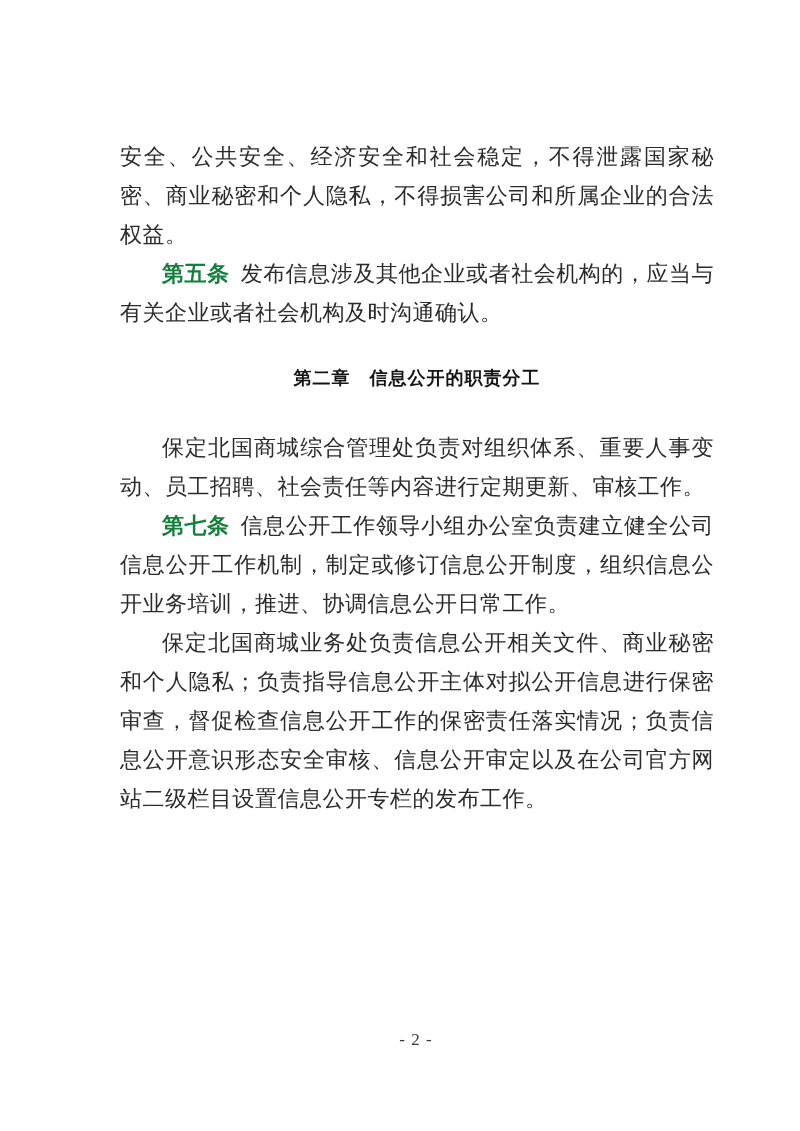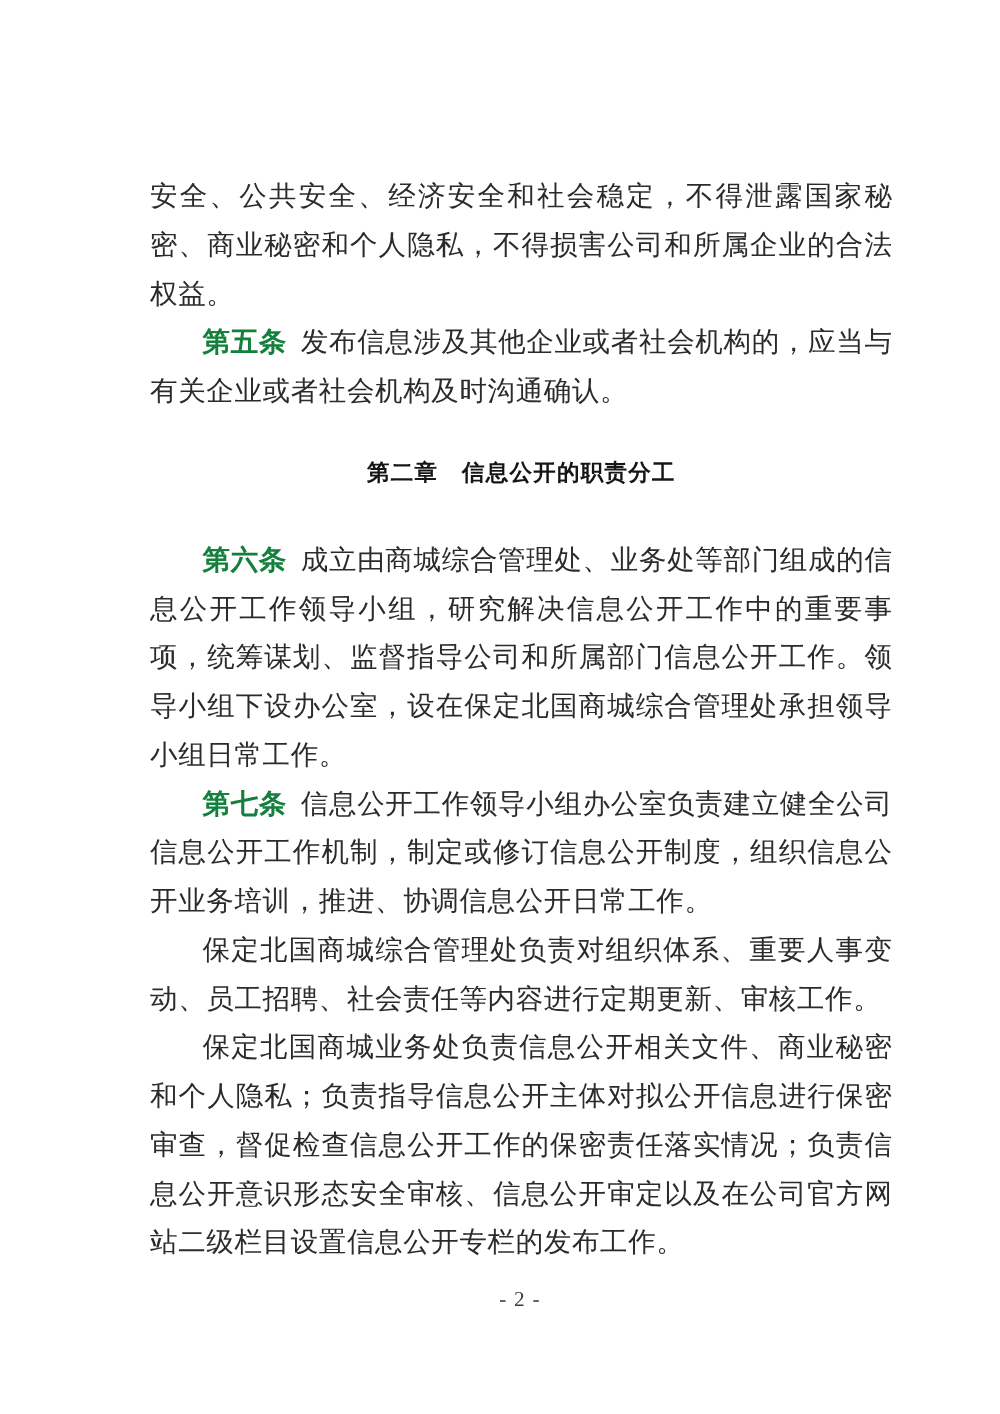--- a/index.html
+++ b/index.html
@@ -65,24 +65,23 @@
 
 <div class="page">
   <div class="content">
 
     <p class="body-text">安全、公共安全、经济安全和社会稳定，不得泄露国家秘密、商业秘密和个人隐私，不得损害公司和所属企业的合法权益。</p>
 
     <p class="body-text indent"><span class="term">第五条</span><span>发布信息涉及其他企业或者社会机构的，应当与有关企业或者社会机构及时沟通确认。</span></p>
 
     <h2 class="chapter">第二章　信息公开的职责分工</h2>
 
-    <p class="body-text indent"><span class="term">第六条</span><span>成立由商城综合管理处、业务处等部门组成的信息公开工作领导小组，研究解决信息公开工作中的重要事项，统筹谋划、监督指导公司和所属部门信息公开工作。领导小组下设办公室，设在保定北国商城综合管理处承担领导小组日常工作。</span></p>
+
+    <p class="body-text indent">保定北国商城综合管理处负责对组织体系、重要人事变动、员工招聘、社会责任等内容进行定期更新、审核工作。</p>
 
     <p class="body-text indent"><span class="term">第七条</span><span>信息公开工作领导小组办公室负责建立健全公司信息公开工作机制，制定或修订信息公开制度，组织信息公开业务培训，推进、协调信息公开日常工作。</span></p>
-
-    <p class="body-text indent">保定北国商城综合管理处负责对组织体系、重要人事变动、员工招聘、社会责任等内容进行定期更新、审核工作。</p>
 
     <p class="body-text indent">保定北国商城业务处负责信息公开相关文件、商业秘密和个人隐私；负责指导信息公开主体对拟公开信息进行保密审查，督促检查信息公开工作的保密责任落实情况；负责信息公开意识形态安全审核、信息公开审定以及在公司官方网站二级栏目设置信息公开专栏的发布工作。</p>
 
   </div>
 
   <div class="page-number">- 2 -</div>
 </div>
 
 </body></html>

